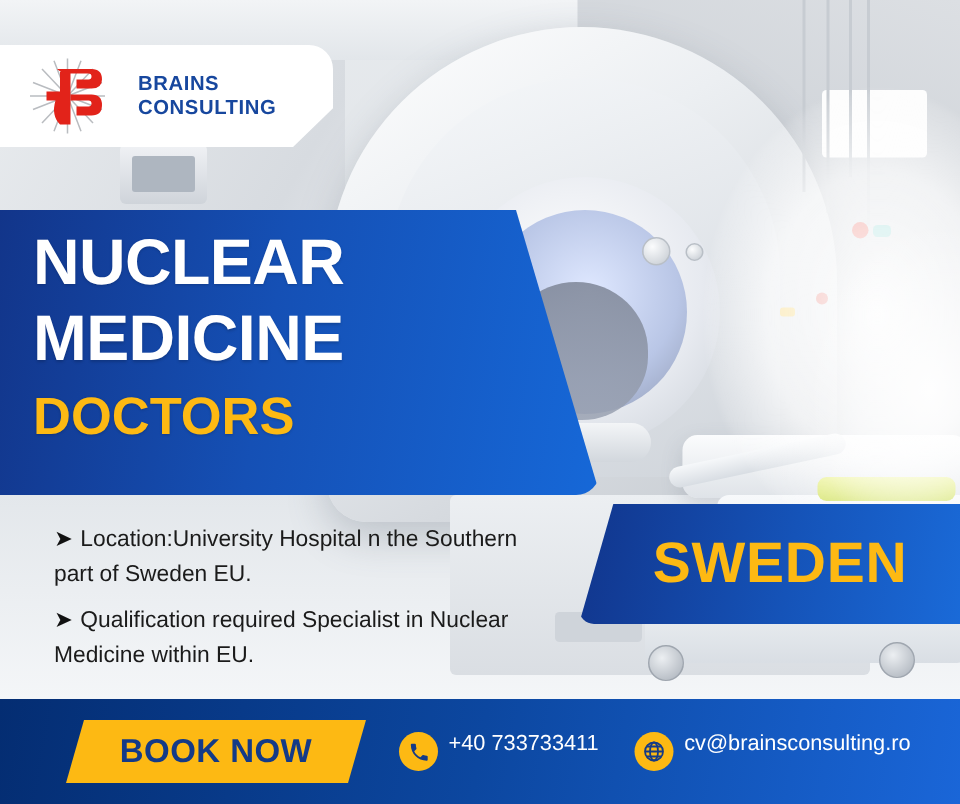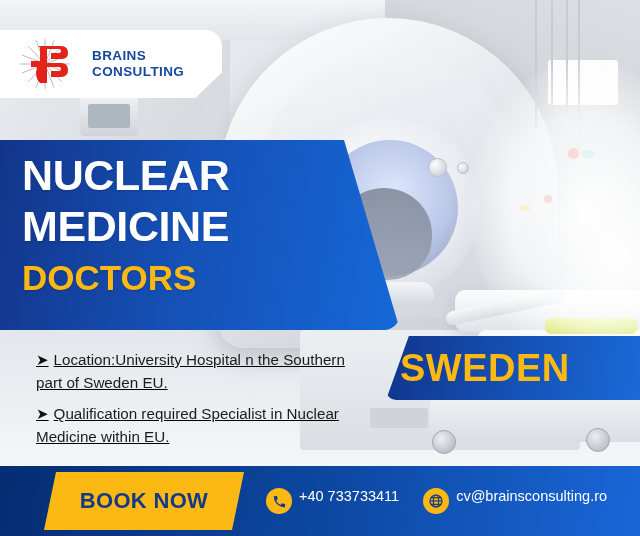--- a/index.html
+++ b/index.html
@@ -215,56 +215,56 @@
     text-shadow:0 1px 2px rgba(0,0,0,.18);
   }
   .hl-line.gold{
     color:#fdb913;
     font-size:35px;
     letter-spacing:0px;
   }
 
   
   .sweden-banner{
-    position:absolute;left:386px;top:336px;width:254px;height:64px;
+    position:absolute;left:386px;top:336px;width:254px;height:80px;
     background:linear-gradient(100deg,#11358c 0%,#1553b8 55%,#1a6ad8 100%);
     clip-path:polygon(9% 0, 100% 0, 100% 100%, 0 100%);
     border-radius:10px 0 0 10px;
-    display:flex;align-items:center;justify-content:flex-start;
+    display:flex;align-items:center;justify-content:center;
     z-index:6;
   }
   .sweden-text{
     color:#fdb913;font-weight:bold;font-size:38px;letter-spacing:.5px;
     padding-left:14px;
   }
 
   
   .bullets{
-    position:absolute;left:36px;top:348px;width:330px;z-index:6;text-decoration:underline;
+    position:absolute;left:36px;top:348px;width:330px;z-index:6;
   }
   .bullet{
     color:#1b1b1b;
     font-size:15.2px;
     line-height:23px;
     margin-bottom:8px;
   }
   .arrow{
     color:#111;font-size:15px;padding-right:5px;
   }
 
   
   .bottom-bar{
     position:absolute;left:0;top:466px;width:640px;height:70px;
     background:linear-gradient(100deg,#042d72 0%,#0c47a0 50%,#1a66d8 100%);
     display:flex;align-items:center;
     z-index:8;
   }
   .book-btn{
     margin-left:44px;
-    width:200px;height:58px;
+    width:200px;height:42px;
     background:#fdb913;
     clip-path:polygon(6% 0, 100% 0, 94% 100%, 0 100%);
     display:flex;align-items:center;justify-content:center;
     color:#143a87;font-weight:bold;font-size:22px;letter-spacing:.3px;
     cursor:pointer;
   }
   .contact{
     display:flex;align-items:flex-start;margin-left:22px;
   }
   .c-icon{

